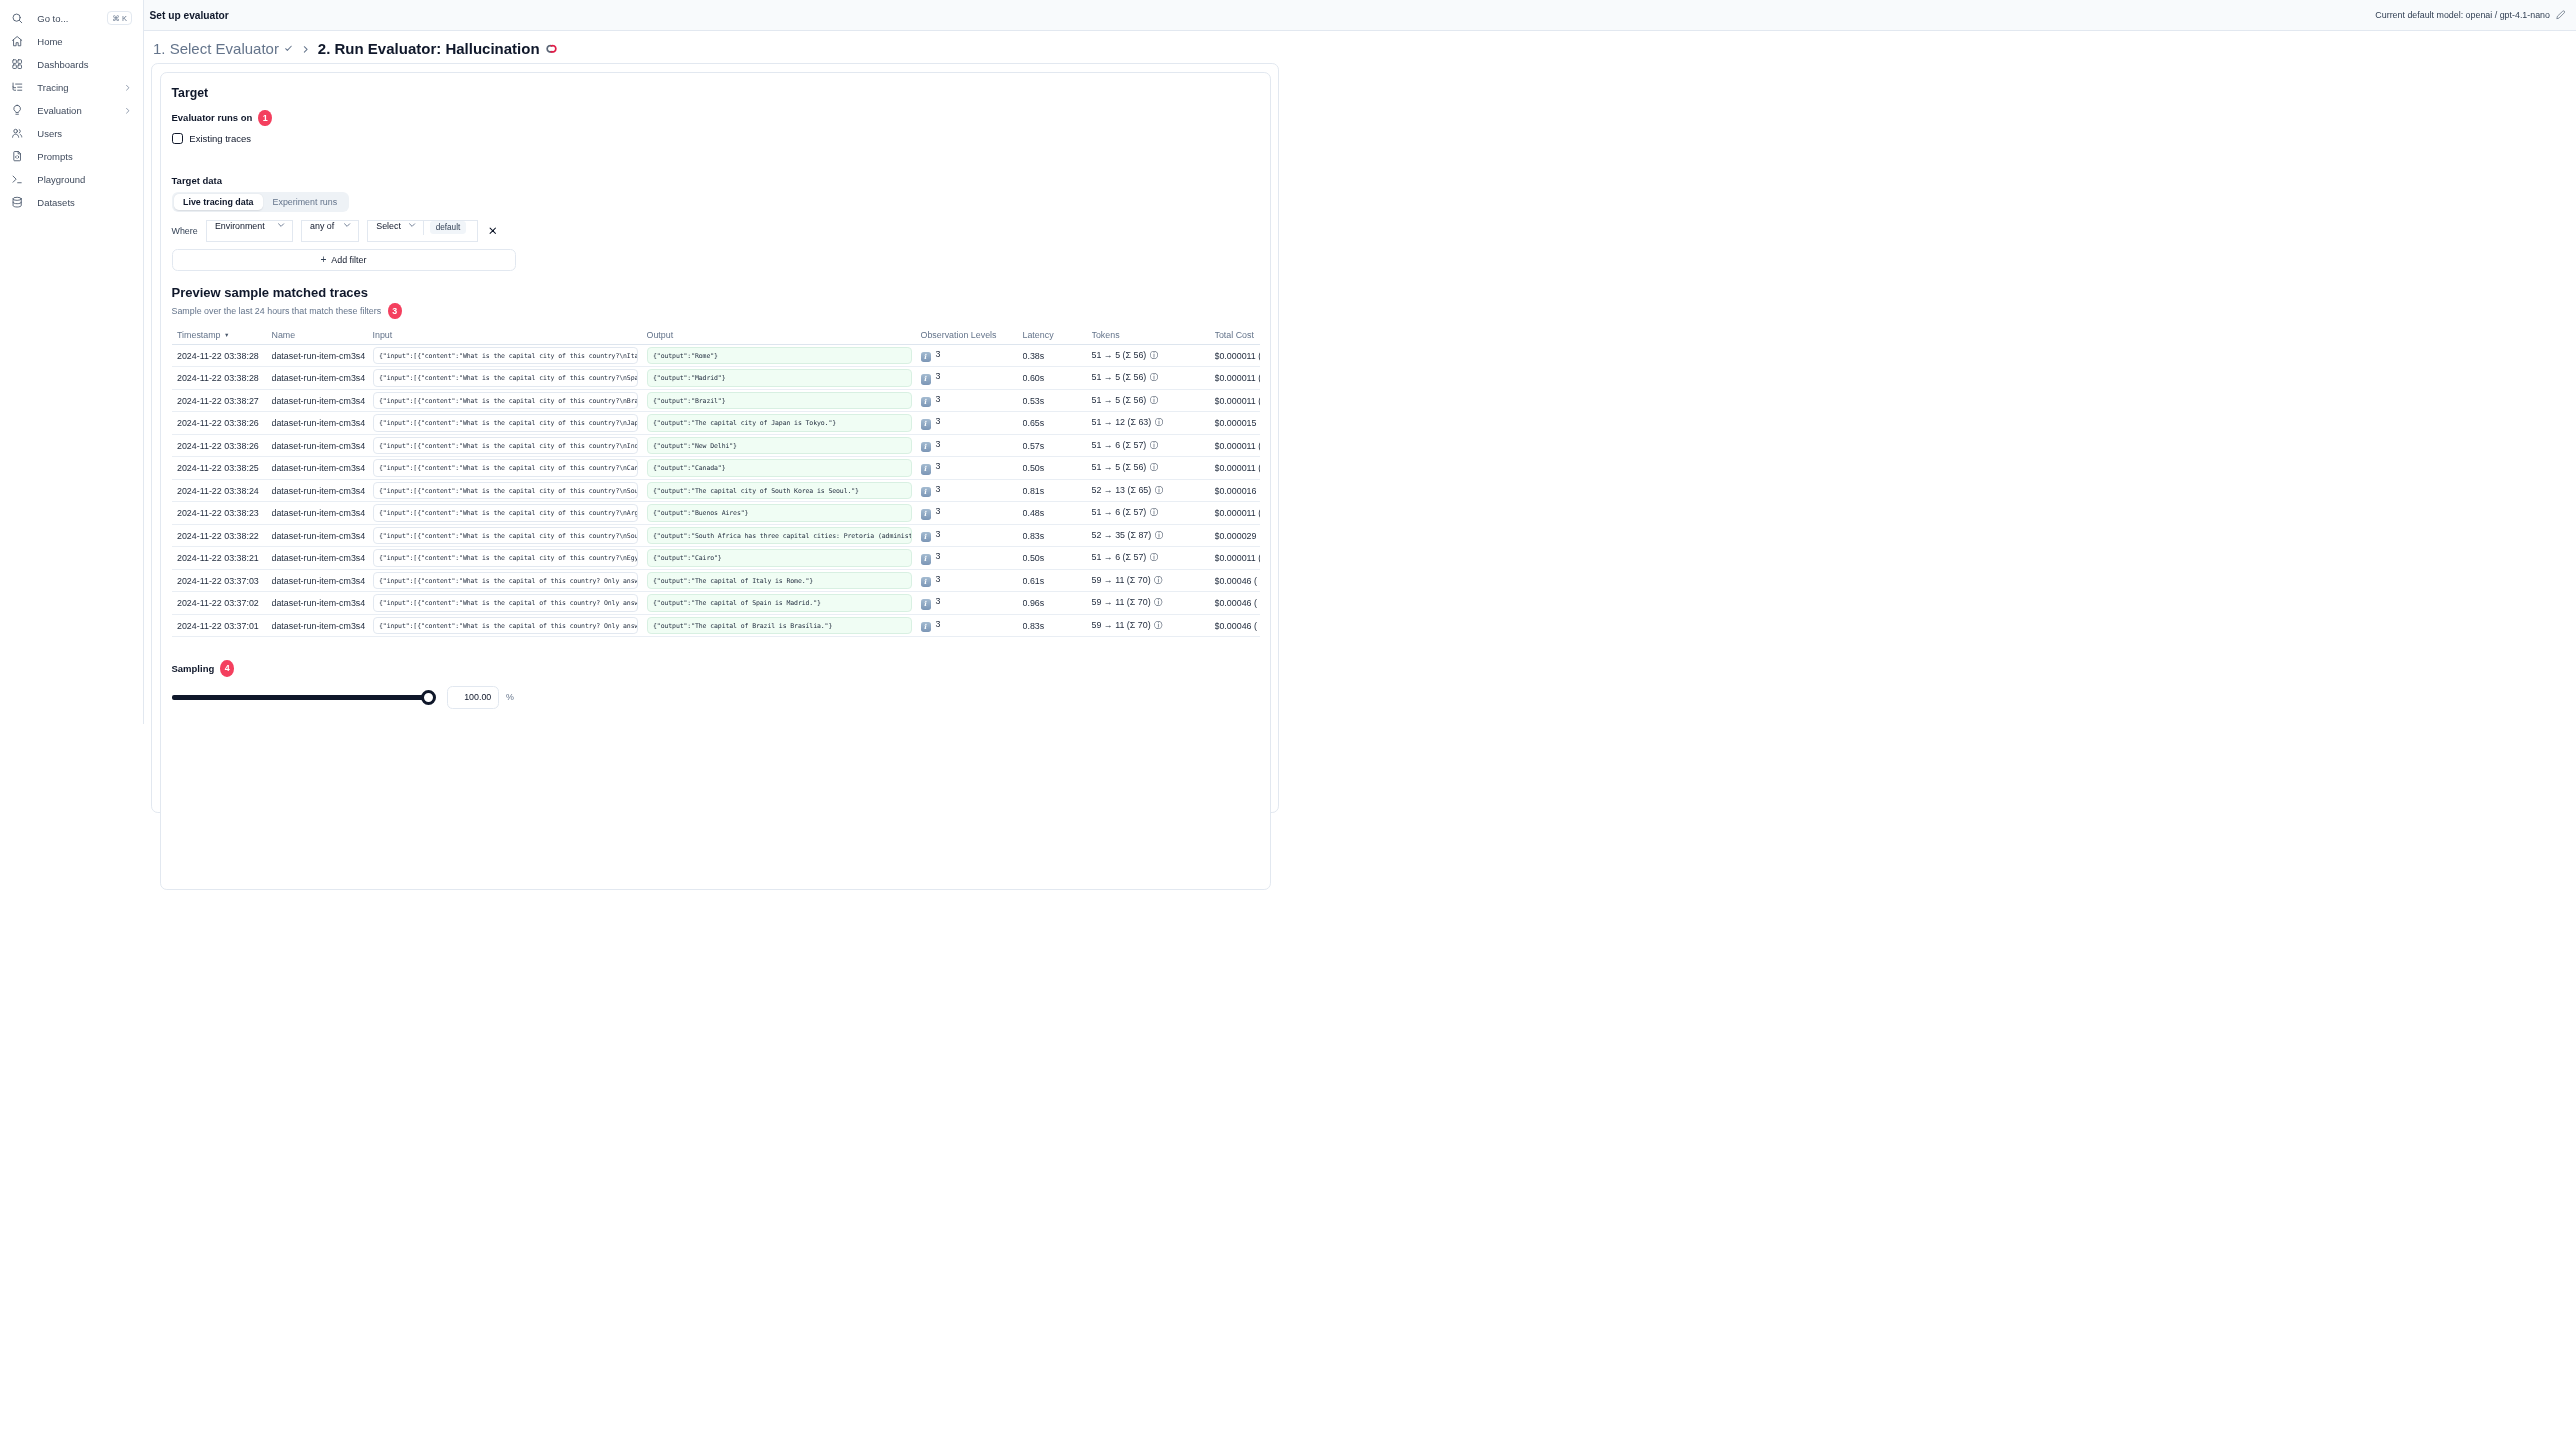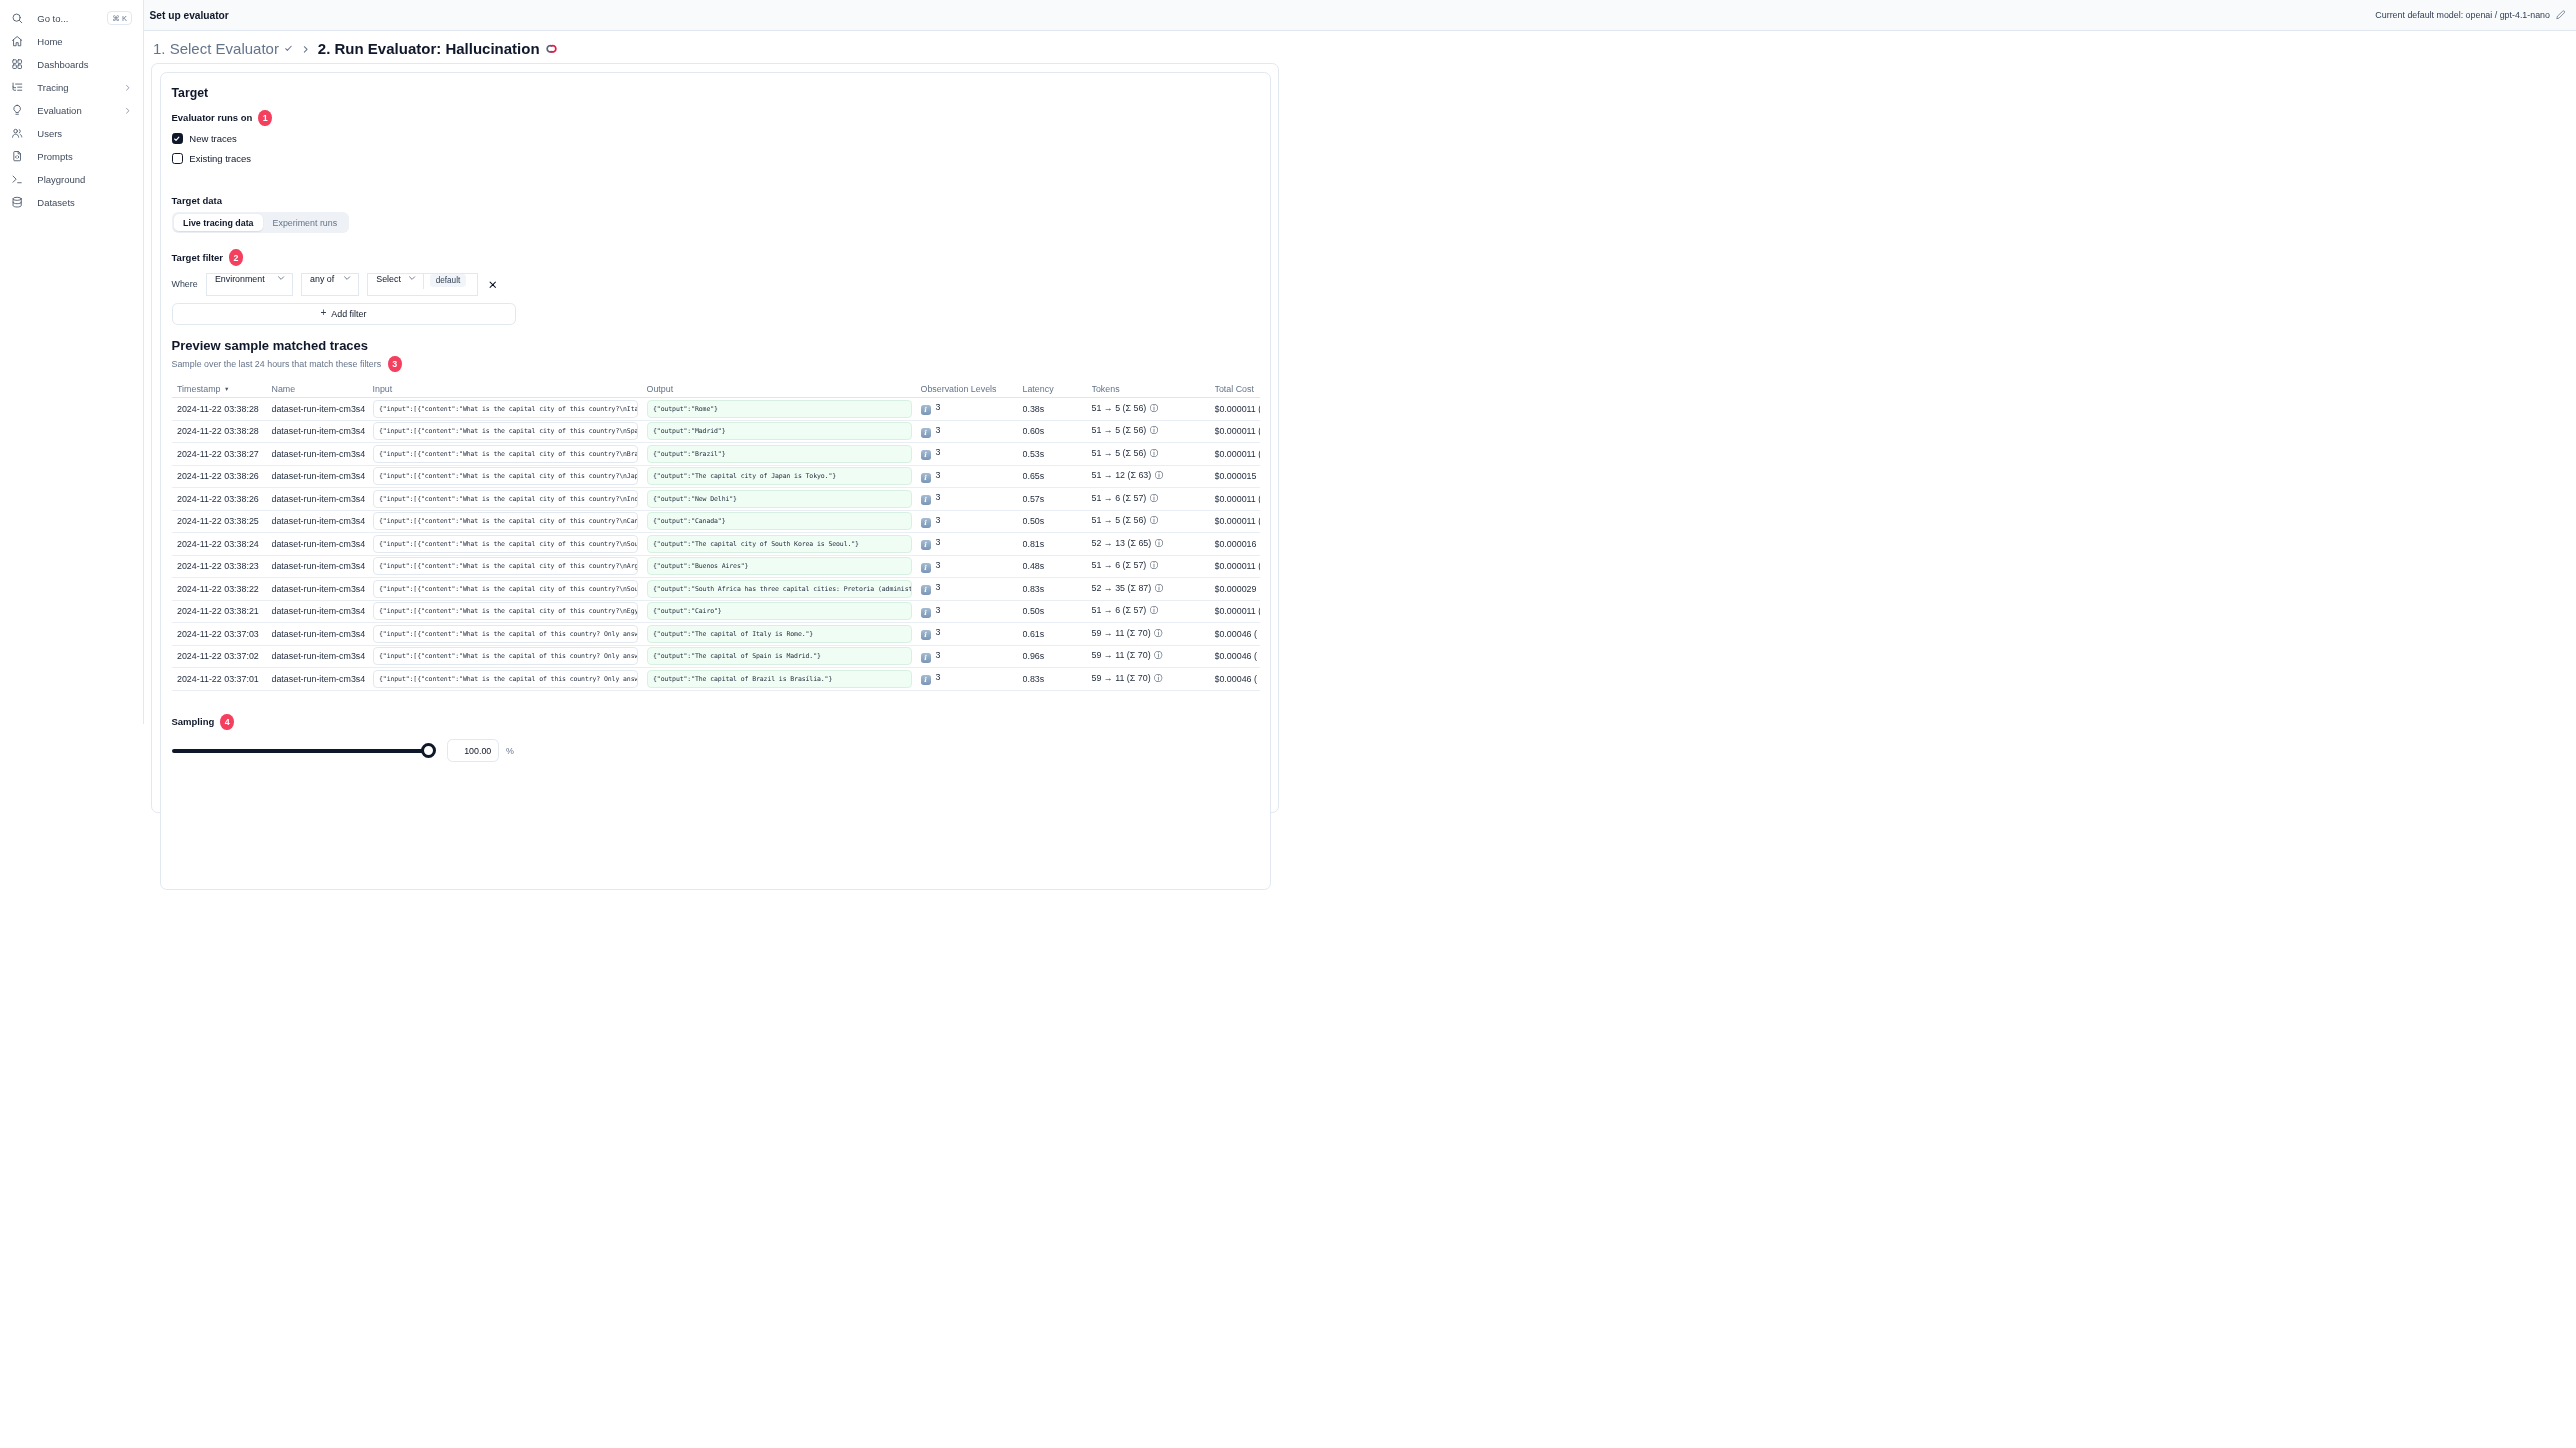--- a/index.html
+++ b/index.html
@@ -285,42 +285,30 @@
   <div class="inner-card">
 
     <h2 class="sec">Target</h2>
 
     <div class="lblrow">
       <span>Evaluator runs on</span>
       <span class="num-badge">1</span>
     </div>
 
     <div class="cb-row">
-      <span class="cb checked">
-        <svg viewBox="0 0 16 16">
-            <path d="M3.5 8.5l3 3 6-7"></path>
-          </svg>
-      </span>
-      <span>New traces</span>
-    </div>
-    <div class="cb-row">
       <span class="cb"></span>
       <span>Existing traces</span>
     </div>
 
     <div class="sub-label">Target data</div>
     <div class="seg">
       <span class="tab active">Live tracing data</span>
       <span class="tab">Experiment runs</span>
     </div>
 
-    <div class="lblrow" style="margin-top:16.4px">
-      <span>Target filter</span>
-      <span class="num-badge">2</span>
-    </div>
 
     <div class="filter-row">
       <span class="where">Where</span>
       <span class="sel" style="width:87px; justify-content:space-between">
         <span>Environment</span>
         <svg viewBox="0 0 16 16">
             <path d="M3 5.5l5 5 5-5"></path>
           </svg>
       </span>
       <span class="sel" style="width:58px; justify-content:space-between">

